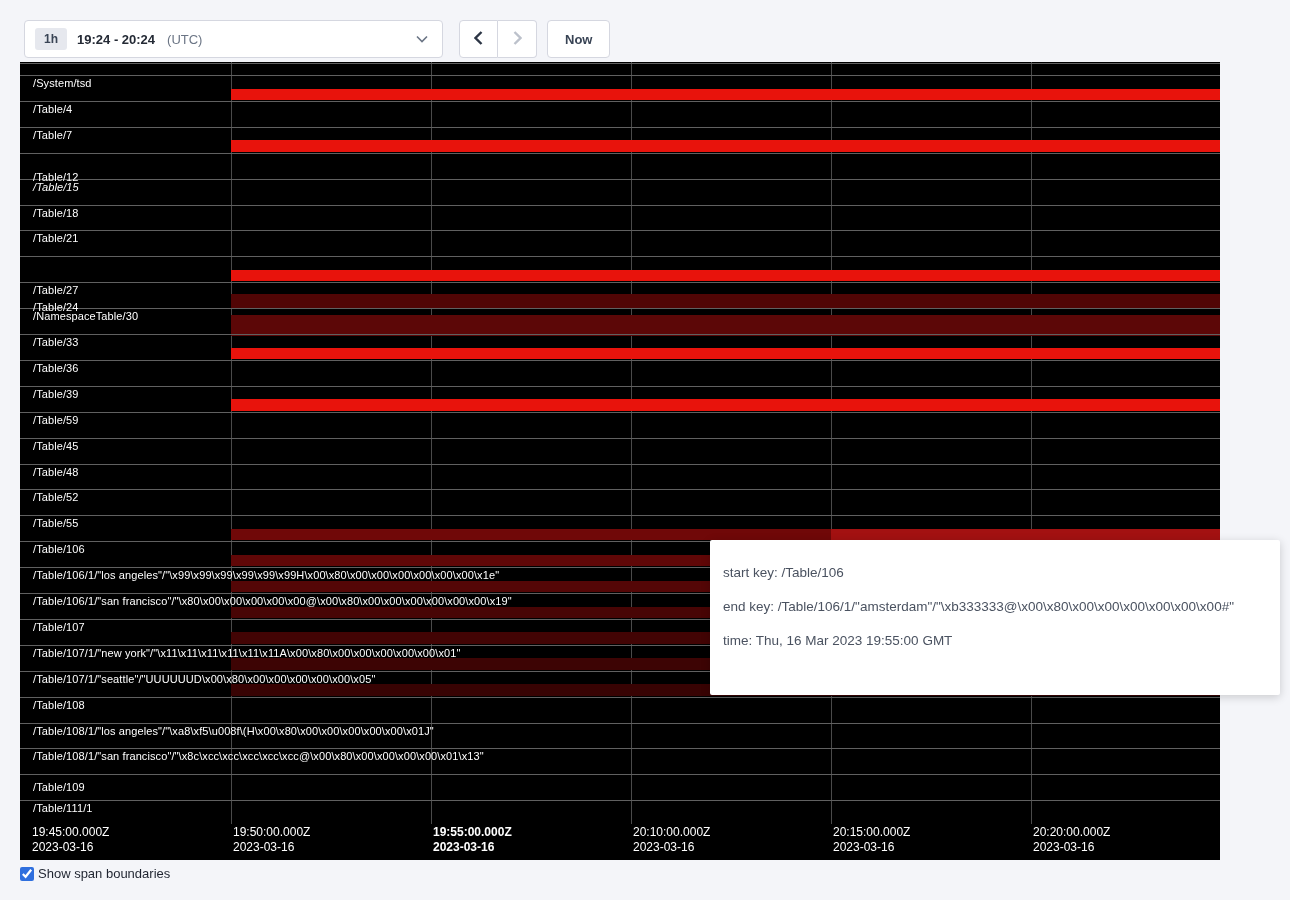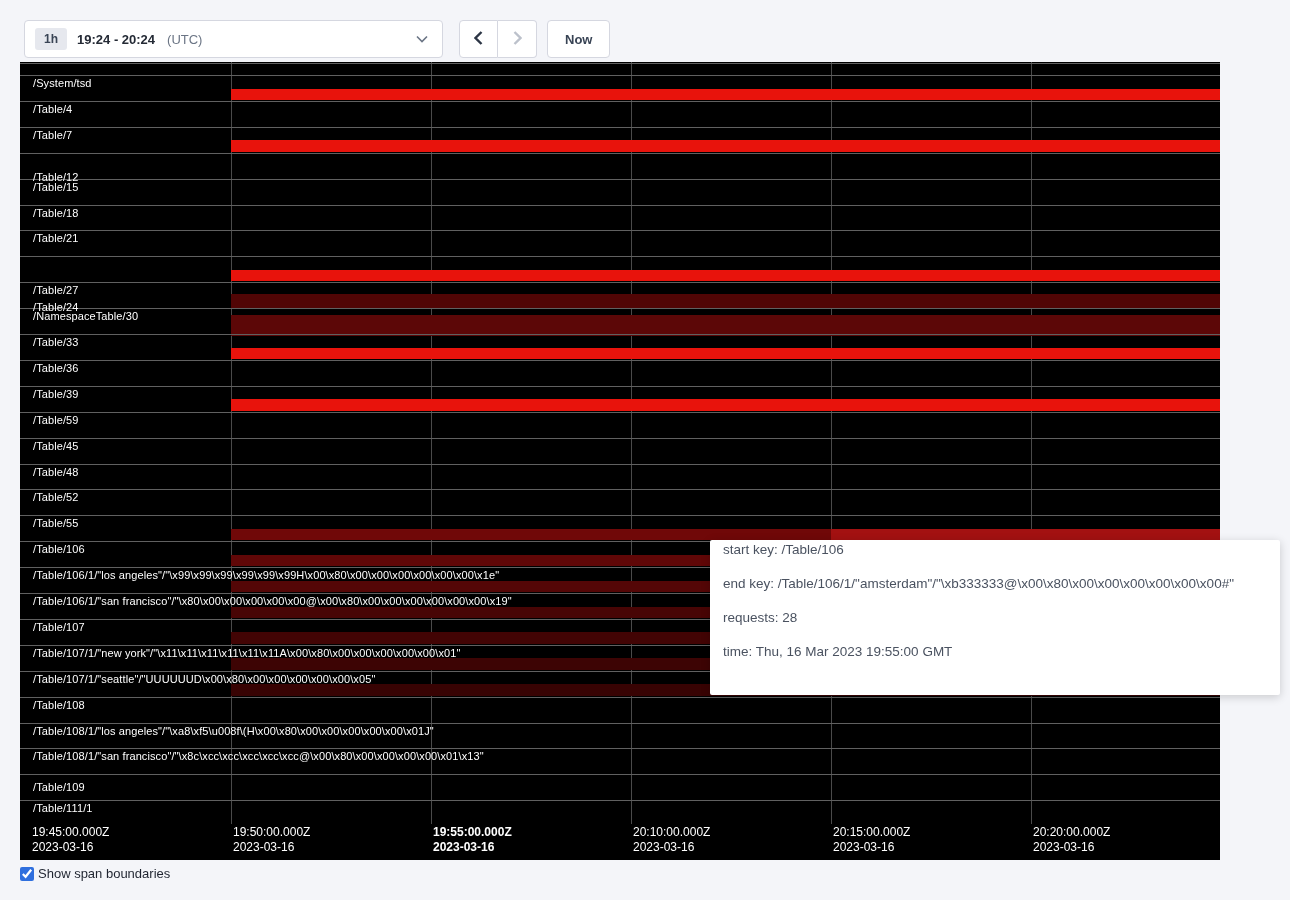--- a/index.html
+++ b/index.html
@@ -53,21 +53,21 @@
     position: absolute; left: 13px; font-size: 11px; color: #ffffff;
     white-space: nowrap; z-index: 2; letter-spacing: 0.1px;
   }
   .timelabel { position: absolute; top: 763px; color: #ffffff; font-size: 12px; line-height: 15px; white-space: nowrap; }
 
   
   .tooltip {
     position: absolute; left: 710px; top: 540px; width: 570px; min-height: 155px;
     background: #ffffff; border-radius: 2px;
     box-shadow: 0 2px 10px rgba(0,0,0,0.18);
-    padding: 0 13px; display: flex; flex-direction: column; gap: 14px; z-index: 5;
+    padding: 23px 13px; display: flex; flex-direction: column; gap: 14px; z-index: 5;
   }
   .tooltip .tline { font-size: 13.5px; color: #4a5260; line-height: 20px; white-space: nowrap; overflow: hidden; }
 
   
   .footer {
     position: absolute; left: 20px; top: 866px;
     display: flex; align-items: center; gap: 4px;
     font-size: 13px; color: #1f2430;
   }
   .footer input { width: 14px; height: 14px; accent-color: #2f6fde; cursor: pointer; }
@@ -120,21 +120,21 @@
       <div class="band" style="top: 26.5px; height: 11.5px; left: 211.2px; width: 988.8px; background: rgb(232, 19, 12);"></div>
       <div class="rowlabel" style="top: 15px;">/System/tsd</div>
       <div class="boundary" style="top: 38.9px;"></div>
       <div class="rowlabel" style="top: 40.9px;">/Table/4</div>
       <div class="boundary" style="top: 64.8px;"></div>
       <div class="band" style="top: 78.3px; height: 11.5px; left: 211.2px; width: 988.8px; background: rgb(232, 19, 12);"></div>
       <div class="rowlabel" style="top: 66.8px;">/Table/7</div>
       <div class="boundary" style="top: 90.7px;"></div>
       <div class="rowlabel" style="top: 109px;">/Table/12</div>
       <div class="boundary" style="top: 116.6px;"></div>
-      <div class="rowlabel" style="top: 118.6px;">/Table/15</div>
+      <div class="rowlabel" style="top: 118.6px; font-style: italic;">/Table/15</div>
       <div class="boundary" style="top: 142.5px;"></div>
       <div class="rowlabel" style="top: 144.5px;">/Table/18</div>
       <div class="boundary" style="top: 168.4px;"></div>
       <div class="rowlabel" style="top: 170.4px;">/Table/21</div>
       <div class="boundary" style="top: 194.3px;"></div>
       <div class="band" style="top: 207.8px; height: 11.5px; left: 211.2px; width: 988.8px; background: rgb(232, 19, 12);"></div>
       <div class="rowlabel" style="top: 195px; margin-top: 44px;">/Table/24</div>
       <div class="boundary" style="top: 220.2px;"></div>
       <div class="band" style="top: 232.2px; height: 14px; left: 211.2px; width: 988.8px; background: rgb(81, 5, 5);"></div>
       <div class="rowlabel" style="top: 222.2px;">/Table/27</div>
@@ -211,21 +211,20 @@
       </div>
       <div class="timelabel" style="left: 1013px;">
         <div>20:20:00.000Z</div>
         <div>2023-03-16</div>
       </div>
     </div>
 
   <div class="tooltip">
     <div class="tline">start key: /Table/106</div>
     <div class="tline">end key: /Table/106/1/"amsterdam"/"\xb333333@\x00\x80\x00\x00\x00\x00\x00\x00#"</div>
-    <div class="tline">requests: 28</div>
     <div class="tline">time: Thu, 16 Mar 2023 19:55:00 GMT</div>
   </div>
 
   <label class="footer">
     <input type="checkbox" checked="" style="">
     <span>Show span boundaries</span>
   </label>
 
 </div>
 

